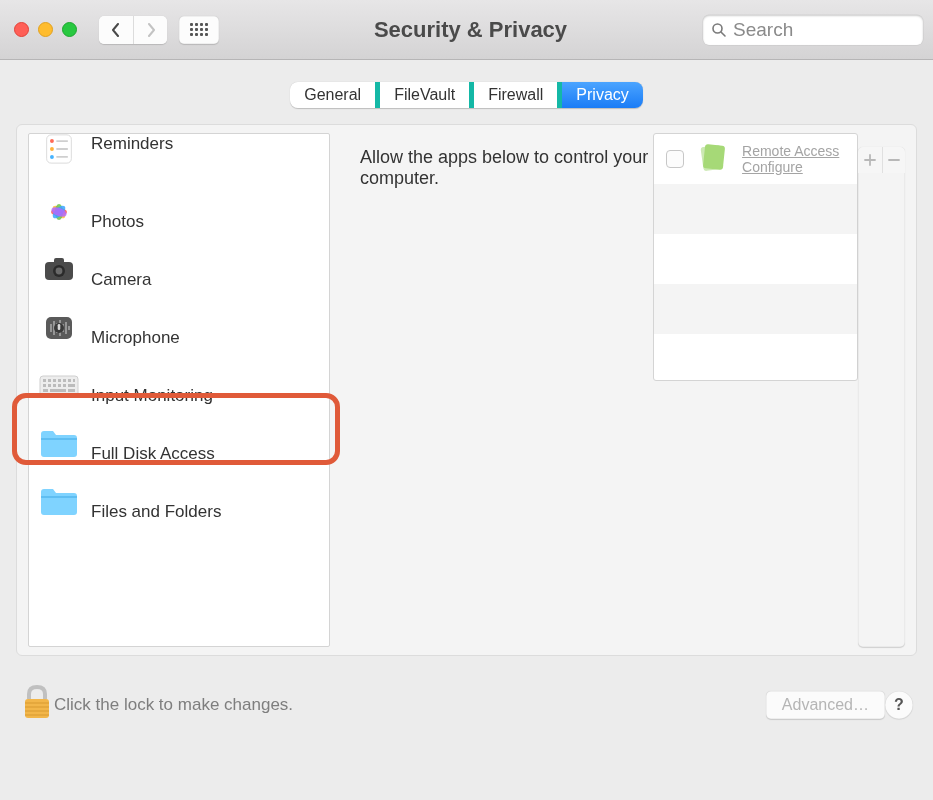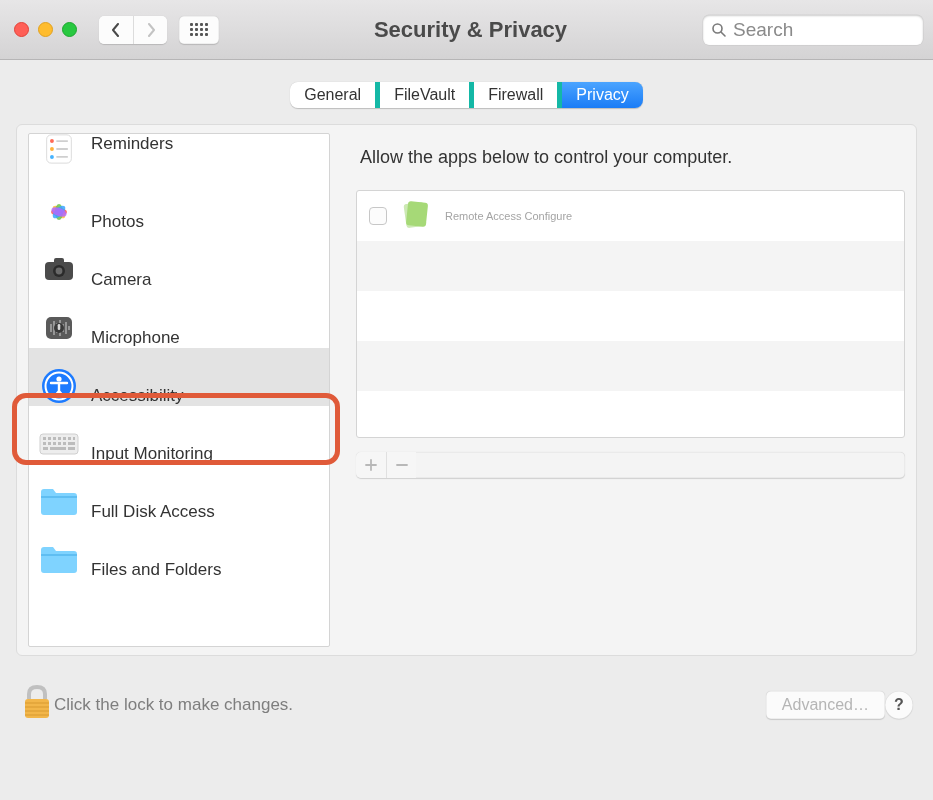--- a/index.html
+++ b/index.html
@@ -111,30 +111,30 @@
       position:relative;
     }
     .side-item.selected { background:#e3e3e3; }
     .icon-box { width:40px; height:40px; display:flex;align-items:center;justify-content:center; flex-shrink:0;}
     .highlight-ring {
       position:absolute;
       border:5px solid #e05a39;
       border-radius:14px;
       pointer-events:none;
     }
-    .right-pane { flex:1; display:flex; flex-direction:column;}
+    .right-pane { flex:1; display:flex; flex-direction:row;justify-content:flex-end;}
     .prompt { padding:14px 4px 22px; font-size:18px; color:#333;}
     .app-list {
       height:248px; border:1px solid #d4d4d4; border-radius:3px;
       background:#fff; overflow:hidden;
     }
     .app-row { height:50px; display:flex;align-items:center; gap:12px; padding:0 12px;}
     .app-row.alt{ background:#f4f4f4;}
     .chk { width:18px;height:18px; border:1px solid #c7c7c7; border-radius:4px; background:#fcfcfc; flex-shrink:0;}
-    .app-name { color:#a4a4a4; font-size:11px;}
+    .app-name { color:#a4a4a4; font-size:14px;text-decoration:underline;}
     .pm-seg {
       margin-top:14px; display:inline-flex;
       border-radius:5px; overflow:hidden;
       box-shadow:0 0.5px 1px rgba(0,0,0,.15), inset 0 0 0 0.5px rgba(0,0,0,.08);
     }
     .pm-seg button{
       width:30px;height:26px;border:none;background:#f6f6f6;
       font-size:18px;color:#b8b8b8; display:flex;align-items:center;justify-content:center;
     }
     .pm-seg button + button { border-left:1px solid #e0e0e0;}
@@ -271,31 +271,20 @@
                 <line x1="28" y1="16" x2="28" y2="20"></line>
               </g>
             <circle cx="18" cy="18" r="5" fill="#3a3a3a"></circle>
               <rect x="16.7" y="14" width="2.6" height="6" rx="1.3" fill="#d8d8d8"></rect>
           </svg>
         </span>
         <span>Microphone</span>
       </div>
 
 
-      <div class="side-item selected">
-        <span class="icon-box">
-          <svg width="38" height="38" viewBox="0 0 38 38">
-              <circle cx="19" cy="19" r="17" fill="#1d7bff"></circle>
-              <circle cx="19" cy="19" r="13.5" fill="none" stroke="#fff" stroke-width="2"></circle>
-              <circle cx="19" cy="12" r="2.6" fill="#fff"></circle>
-              <path d="M11 16 L27 16 M19 16 L19 24 M19 24 L14 30 M19 24 L24 30" stroke="#fff" stroke-width="2.4" stroke-linecap="round"></path>
-            </svg>
-        </span>
-        <span>Accessibility</span>
-      </div>
 
       <div class="side-item">
         <span class="icon-box">
           <svg width="40" height="22" viewBox="0 0 40 22">
               <rect x="1" y="1" width="38" height="20" rx="3" fill="#ededed" stroke="#cfcfcf"></rect>
             <g fill="#bcbcbc">
                 <rect x="4" y="4" width="3" height="3"></rect>
                 <rect x="9" y="4" width="3" height="3"></rect>
                 <rect x="14" y="4" width="3" height="3"></rect>
                 <rect x="19" y="4" width="3" height="3"></rect>

